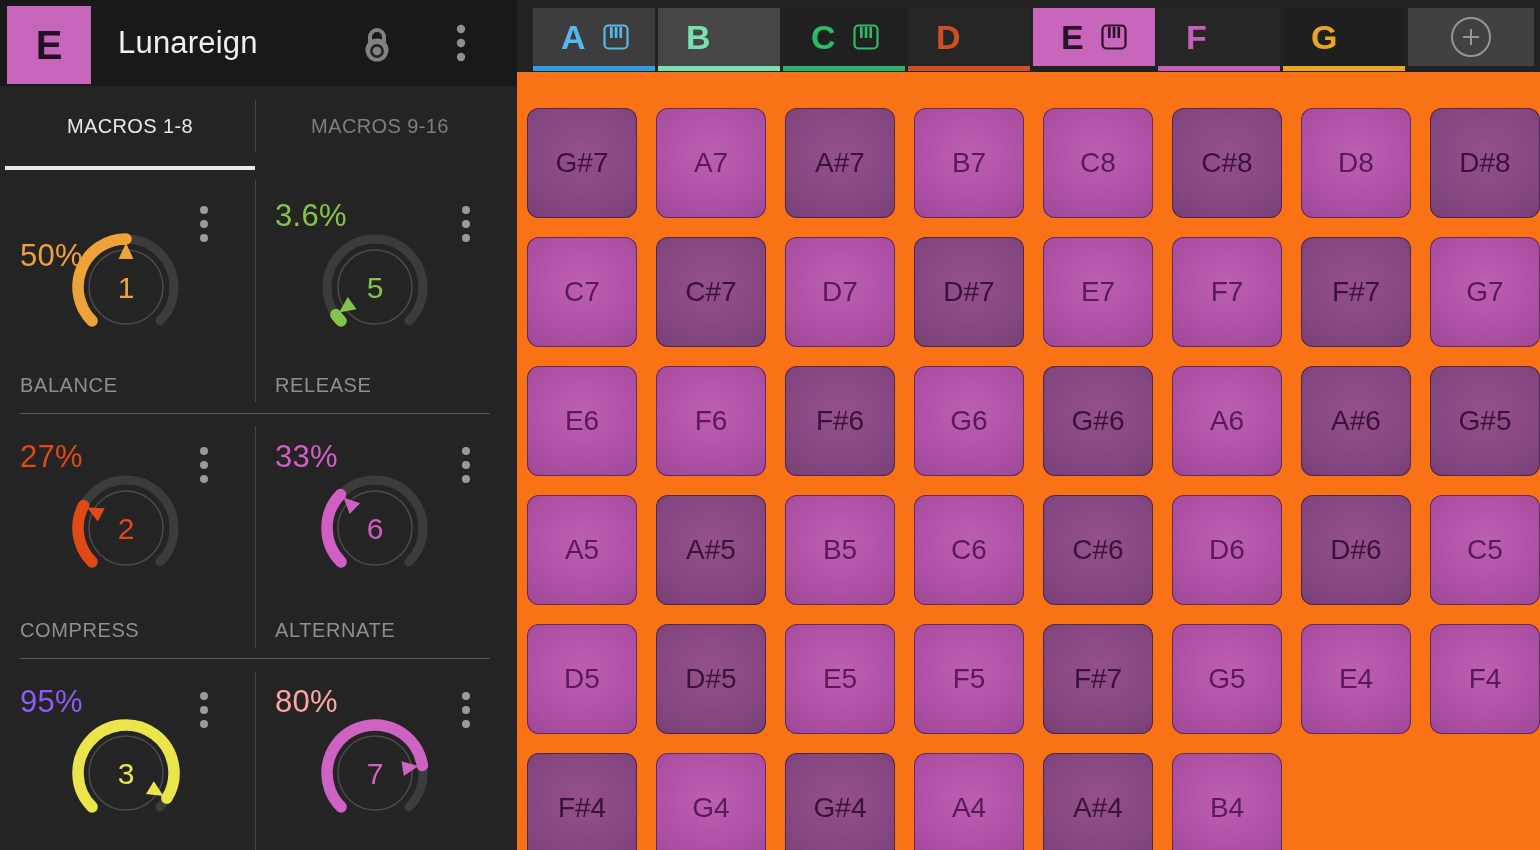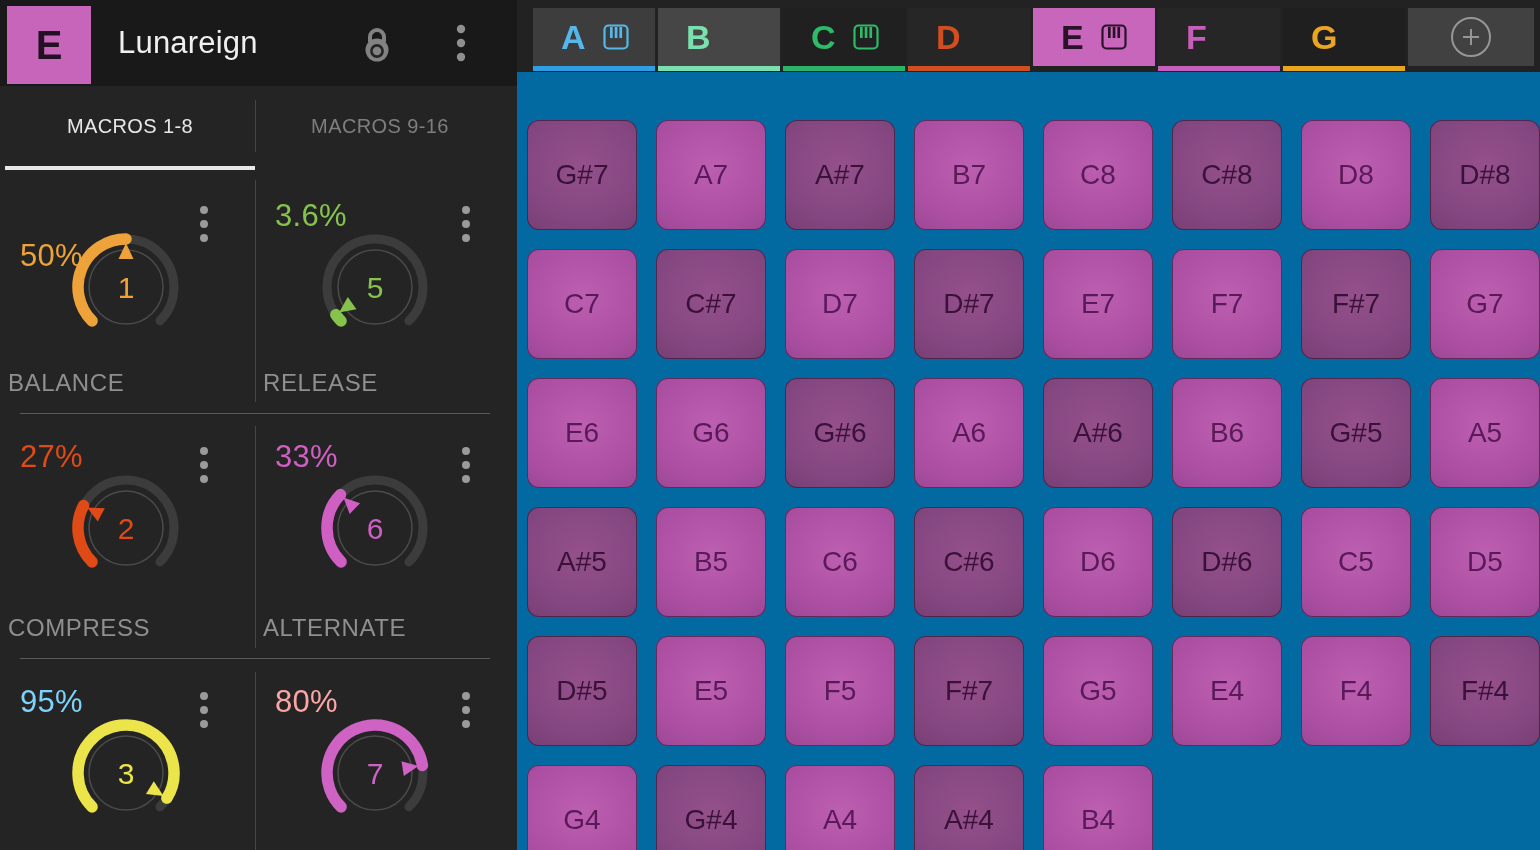--- a/index.html
+++ b/index.html
@@ -30,40 +30,40 @@
   .macro-cell.c0 { left:0;   width:255px; }
   .macro-cell.c1 { left:255px; width:262px; }
   .macro-cell.r0 { top:0;   height:241px; }
   .macro-cell.r1 { top:241px; height:245px; }
   .macro-cell.r2 { top:486px; height:192px; }
   .macro-value { position:absolute; left:20px; top:26px; font-size:31px; letter-spacing:0.3px; }
   .macro-menu { position:absolute; right:40px; top:32px; width:22px; height:42px; }
   .macro-knob { position:absolute; top:53px; }
   .c0 .macro-knob { left:64px; }
   .c1 .macro-knob { left:58px; }
-  .macro-label { position:absolute; left:8px; bottom:16px; font-size:24px; color:#8f8f8f; letter-spacing:0.6px; }
+  .macro-label { position:absolute; left:20px; bottom:16px; font-size:20px; color:#8f8f8f; letter-spacing:0.6px; }
   .h-div { position:absolute; left:20px; width:470px; height:1px; background:#5a5a5a; }
   .h-div.d0 { top:241px; } .h-div.d1 { top:486px; }
   .v-div { position:absolute; left:255px; width:1px; background:#474747; }
   .v-div.v0 { top:8px;   height:222px; }
   .v-div.v1 { top:254px; height:222px; }
   .v-div.v2 { top:500px; height:178px; }
 
   
   .right-area { width:1023px; height:850px; display:flex; flex-direction:column; }
   .tab-strip { height:72px; background:#222222; padding:8px 0 0 16px; display:flex; gap:3px; flex:0 0 auto; }
   .track-tab { width:122px; height:63px; position:relative; border:none; background:none; cursor:pointer; padding:0; }
   .tab-body { position:absolute; left:0; top:0; width:100%; height:58px; display:flex; align-items:center; padding-left:28px; }
   .tab-letter { font-size:34px; font-weight:700; font-family:"Liberation Sans", sans-serif; }
   .tab-piano { margin-left:17px; display:flex; }
   .tab-underline { position:absolute; left:0; bottom:0; width:100%; height:5px; }
   .add-tab { width:126px; height:58px; margin-top:0; background:#414141; border:none; cursor:pointer;
              display:flex; align-items:center; justify-content:center; }
 
-  .pad-area { flex:1; background:#0369a1; padding:48px 0 0 10px; overflow:hidden; }
+  .pad-area { flex:1; background:#f97316; padding:36px 0 0 10px; overflow:hidden; }
   .pad-grid { display:grid; grid-template-columns:repeat(8,110px); grid-auto-rows:110px; gap:19px; }
   .pad { border-radius:12px; border:none; cursor:pointer; display:flex; align-items:center; justify-content:center;
          font-size:28px; font-family:"Liberation Sans", sans-serif; box-shadow: inset 0 0 0 1px rgba(30,8,32,0.5); }
   .pad.natural { background:radial-gradient(95% 85% at 50% 42%, #bd5fb1 0%, #ad50a3 55%, #95438f 100%); color:#5a1a58; }
   .pad.sharp   { background:radial-gradient(95% 85% at 50% 42%, #94508b 0%, #854781 55%, #713c6e 100%); color:#3a1139; }
 </style>
 </head>
 <body>
 
 <div class="app">
@@ -159,21 +159,21 @@
           <div class="macro-knob"><svg width="124" height="124" viewBox="0 0 124 124">
     <path d="M 28.06 95.94 A 48 48 0 1 1 95.94 95.94" fill="none" stroke="#3c3c3c" stroke-width="9" stroke-linecap="round"></path>
     <circle cx="62" cy="62" r="37" fill="none" stroke="#4b4b4b" stroke-width="1.5"></circle>
     <path d="M 28.06 95.94 A 48 48 0 0 1 27.53 28.60" fill="none" stroke="#d05fc4" stroke-width="11.5" stroke-linecap="round"></path>
     <polygon points="30.40,31.38 47.11,37.13 36.67,47.90" fill="#d05fc4"></polygon>
     <text x="62" y="62" dy="0.36em" text-anchor="middle" font-size="30" font-family="Liberation Sans, sans-serif" fill="#d05fc4">6</text>
   </svg></div>
           <div class="macro-label">ALTERNATE</div>
         </div>
         <div class="macro-cell c0 r2">
-          <div class="macro-value" style="color: #7dd3fc;">95%</div>
+          <div class="macro-value" style="color: #8b5cf6;">95%</div>
           <button class="kebab macro-menu"><svg width="10" height="38" viewBox="0 0 10 38">
               <circle cx="5" cy="5" r="4" fill="#9a9a9a"></circle>
               <circle cx="5" cy="19" r="4" fill="#9a9a9a"></circle>
               <circle cx="5" cy="33" r="4" fill="#9a9a9a"></circle>
             </svg></button>
           <div class="macro-knob"><svg width="124" height="124" viewBox="0 0 124 124">
     <path d="M 28.06 95.94 A 48 48 0 1 1 95.94 95.94" fill="none" stroke="#3c3c3c" stroke-width="9" stroke-linecap="round"></path>
     <circle cx="62" cy="62" r="37" fill="none" stroke="#4b4b4b" stroke-width="1.5"></circle>
     <path d="M 28.06 95.94 A 48 48 0 1 1 102.93 87.08" fill="none" stroke="#ebe44a" stroke-width="11.5" stroke-linecap="round"></path>
     <polygon points="99.52,84.99 81.96,83.02 89.79,70.24" fill="#ebe44a"></polygon>
@@ -322,33 +322,36 @@
           <button class="pad sharp">
             <span>F#7</span>
           </button>
           <button class="pad natural">
             <span>G7</span>
           </button>
           <button class="pad natural">
             <span>E6</span>
           </button>
           <button class="pad natural">
+            <span>F6</span>
+          </button>
+          <button class="pad sharp">
+            <span>F#6</span>
+          </button>
+          <button class="pad natural">
             <span>G6</span>
           </button>
           <button class="pad sharp">
             <span>G#6</span>
           </button>
           <button class="pad natural">
             <span>A6</span>
           </button>
           <button class="pad sharp">
             <span>A#6</span>
-          </button>
-          <button class="pad natural">
-            <span>B6</span>
           </button>
           <button class="pad sharp">
             <span>G#5</span>
           </button>
           <button class="pad natural">
             <span>A5</span>
           </button>
           <button class="pad sharp">
             <span>A#5</span>
           </button>

